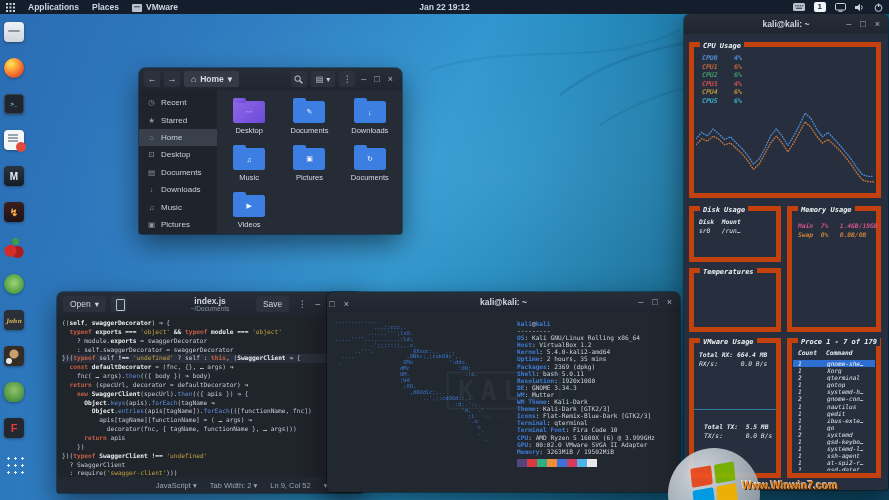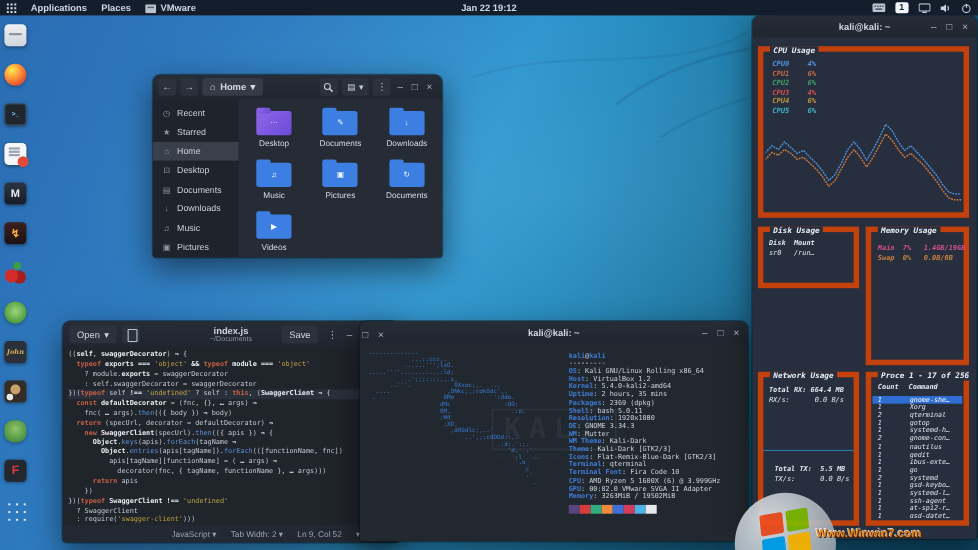--- a/index.html
+++ b/index.html
@@ -538,30 +538,33 @@
         <div id="mem-rows">
             <div class="mem-row" style="color: rgb(211, 83, 138);">Main  7%   1.4GB/19GB</div>
             <div class="mem-row" style="color: rgb(201, 128, 63);">Swap  0%   0.0B/0B</div>
           </div>
       </div>
       <div class="gt-box" id="disk-box" style="left:5px;top:172px;width:92px;height:56px">
         <span class="gt-title">Disk Usage</span>
         <div class="gt-pre"><span class="gt-bold">Disk  Mount</span>
 <span>sr0   /run…</span></div>
       </div>
+      <div class="gt-box" id="temp-box" style="left:5px;top:234px;width:92px;height:64px">
+        <span class="gt-title">Temperatures</span>
+      </div>
       <div class="gt-box" id="net-box" style="left:5px;top:304px;width:92px;height:140px">
-        <span class="gt-title">Network Usage</span>
+        <span class="gt-title">VMware Usage</span>
         <div class="gt-pre"><span class="gt-bold">Total RX: 664.4 MB</span>
 <span>RX/s:      0.0 B/s</span></div>
         <div class="net-div"></div>
         <div class="gt-pre" id="net-tx"><span class="gt-bold" style="padding-left:5px">Total TX:  5.5 MB</span>
 <span style="padding-left:5px">TX/s:      0.0 B/s</span></div>
       </div>
       <div class="gt-box" id="proc-box" style="left:103px;top:304px;width:94px;height:140px">
-        <span class="gt-title">Proce 1 - 17 of 256</span>
+        <span class="gt-title">Proce 1 - 7 of 179</span>
         <div id="proc-header">
           <span class="ph-c">Count</span>
           <span>Command</span>
         </div>
         <div id="process-rows">
             <div class="pr-row sel">
               <span class="pr-c">1</span>
               <span class="pr-m">gnome-she…</span>
             </div>
             <div class="pr-row">

